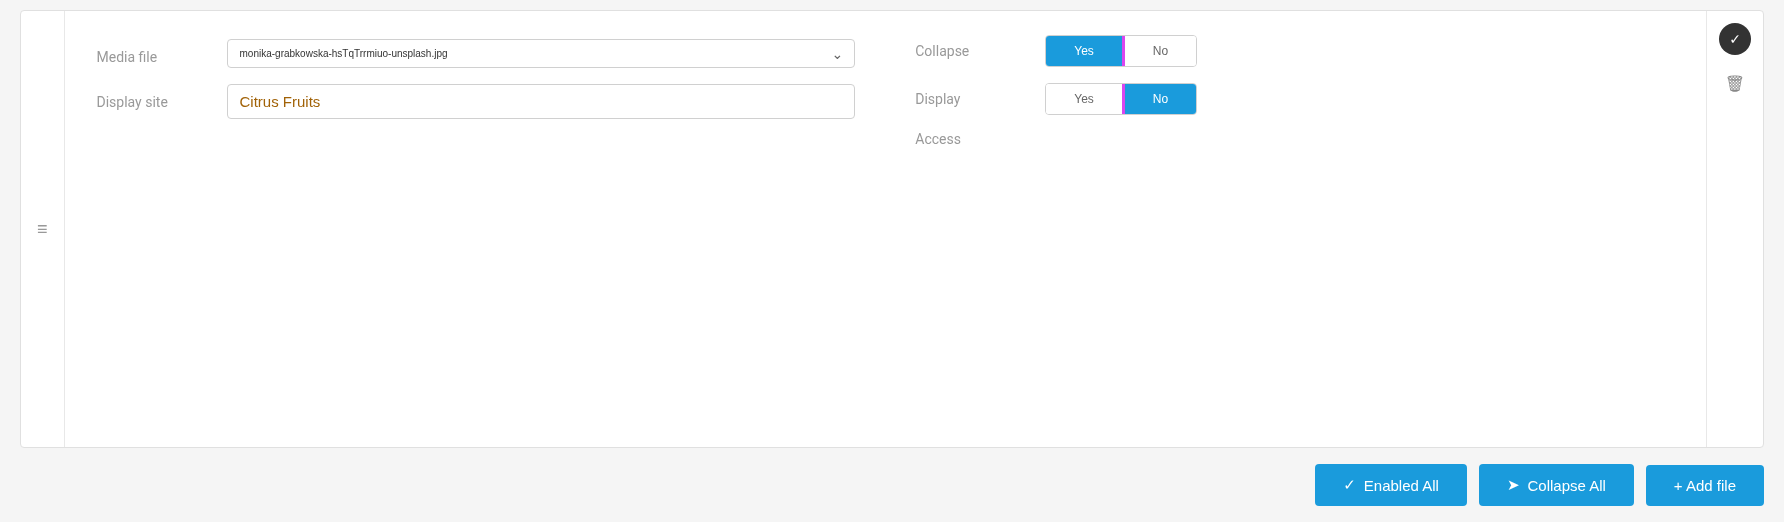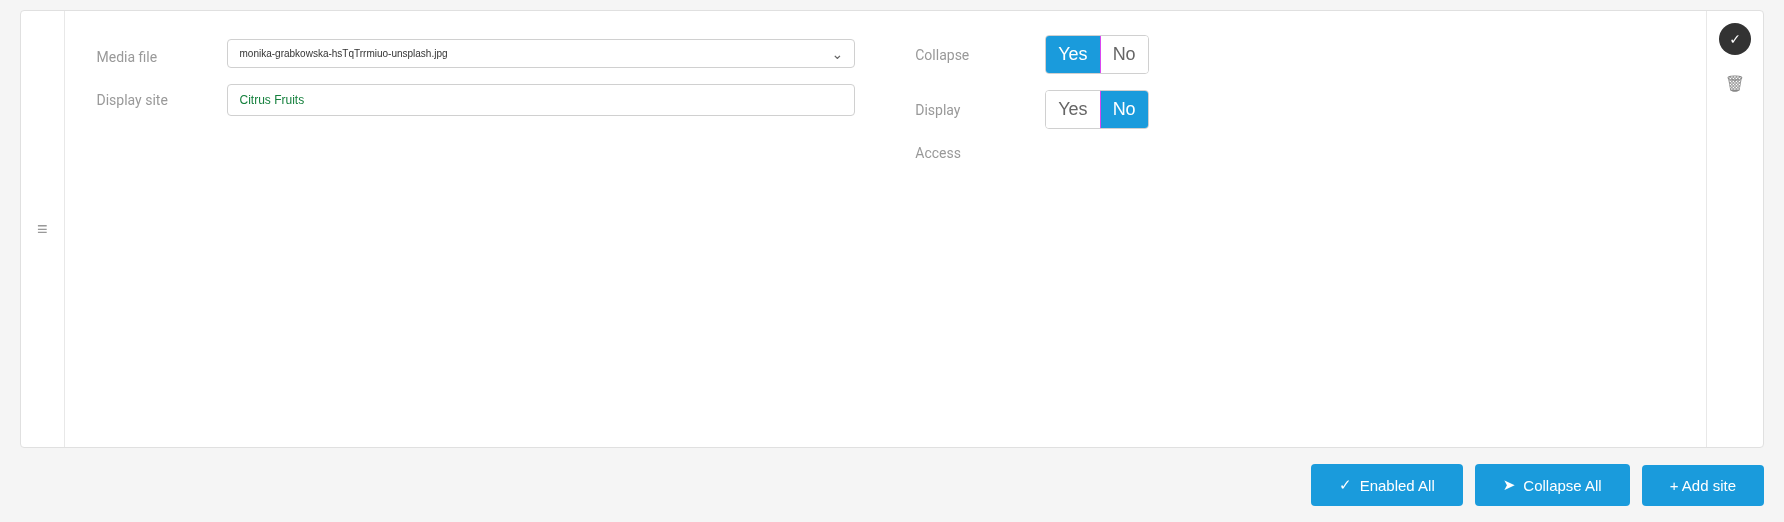--- a/index.html
+++ b/index.html
@@ -58,22 +58,22 @@
       font-size: 14px;
       min-width: 130px;
       flex-shrink: 0;
     }
 
     .field-input {
       flex: 1;
       border: 1px solid #d0d0d0;
       border-radius: 4px;
       padding: 8px 12px;
-      font-size: 12px;
-      color: #15803d;
+      font-size: 15px;
+      color: #a16207;
       outline: none;
       background: #fff;
     }
 
     .field-input::placeholder {
       color: #bbb;
     }
 
     .select-wrapper {
       flex: 1;
@@ -105,36 +105,36 @@
     }
 
     .toggle-group {
       display: flex;
       border: 1px solid #d0d0d0;
       border-radius: 4px;
       overflow: hidden;
     }
 
     .toggle-btn {
-      padding: 8px 12px;
-      font-size: 18px;
+      padding: 8px 28px;
+      font-size: 12px;
       cursor: pointer;
       border: none;
       background: #fff;
       color: #666;
       font-weight: 500;
     }
 
     .toggle-btn.active {
       background: #1a9bdc;
       color: #fff;
     }
 
     .toggle-btn + .toggle-btn {
-      border-left: 1px solid #d946ef;
+      border-left: 3px solid #d946ef;
     }
 
     .action-bar {
       display: flex;
       justify-content: flex-end;
       align-items: center;
       padding: 16px 20px;
       gap: 12px;
       background: #f5f5f5;
     }
@@ -265,15 +265,15 @@
 <div class="action-bar">
   <button class="action-btn">
     <span>✓</span>
     <span>Enabled All</span>
   </button>
   <button class="action-btn">
     <span>➤</span>
     <span>Collapse All</span>
   </button>
   <button class="action-btn">
-    <span>+ Add site</span>
+    <span>+ Add file</span>
   </button>
 </div>
 
 </body></html>

